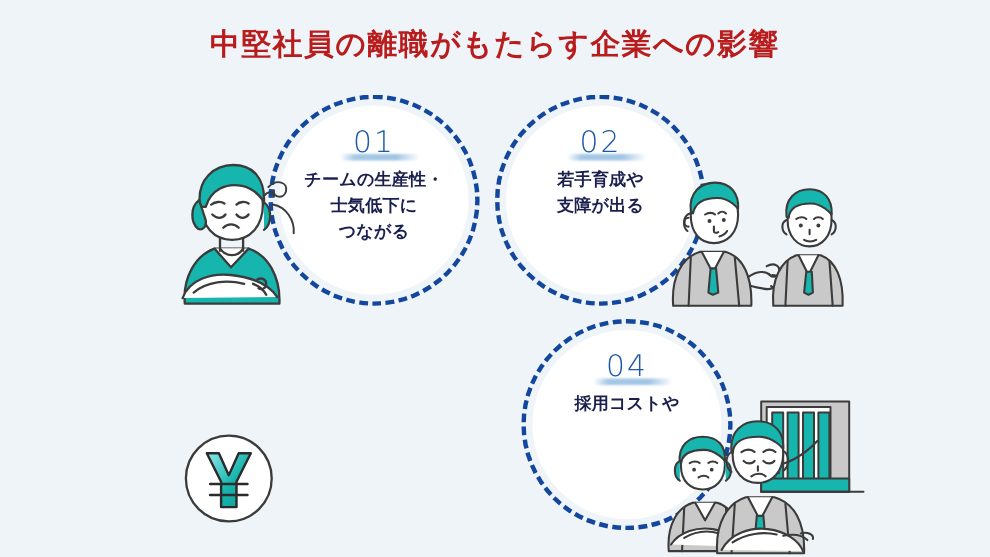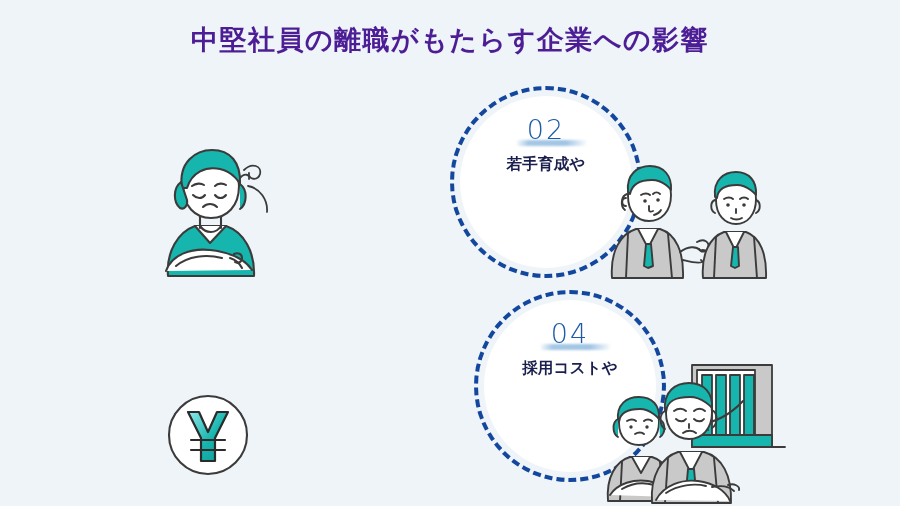--- a/index.html
+++ b/index.html
@@ -12,21 +12,21 @@
   }
   .stage{position:relative;width:900px;height:506px;}
 
   
   .title{
     position:absolute;top:22px;left:0;width:900px;
     text-align:center;
     font-size:27px;
     font-weight:bold;
     letter-spacing:1.5px;
-    color:#4c1d95;
+    color:#b91c1c;
     white-space:nowrap;
   }
 
   
   .node{
     position:absolute;
     width:192px;height:192px;
     border-radius:50%;
     border:4px dashed #13479e;
     box-sizing:border-box;
@@ -84,29 +84,43 @@
   #illus-pair{left:600px;top:355px;width:185px;height:148px;}
   .illus svg{display:block;width:100%;height:100%;overflow:visible;}
 </style>
 </head>
 <body>
 
 <div class="stage">
 
   <div class="title">中堅社員の離職がもたらす企業への影響</div>
 
+  <div class="node" id="node1">
+    <div class="node-inner">
+      <div class="num-wrap">
+        <div class="num">01</div>
+        <div class="num-underline"></div>
+      </div>
+      <div class="node-text">
+        <div>チームの生産性・</div>
+        <div>士気低下に</div>
+        <div>つながる</div>
+      </div>
+    </div>
+  </div>
 
   <div class="node" id="node2">
     <div class="node-inner">
       <div class="num-wrap">
         <div class="num">02</div>
         <div class="num-underline"></div>
       </div>
       <div class="node-text">
         <div>若手育成や</div>
+        <div>支障が出る</div>
       </div>
     </div>
   </div>
 
 
   <div class="node" id="node4">
     <div class="node-inner">
       <div class="num-wrap">
         <div class="num">04</div>
         <div class="num-underline"></div>

